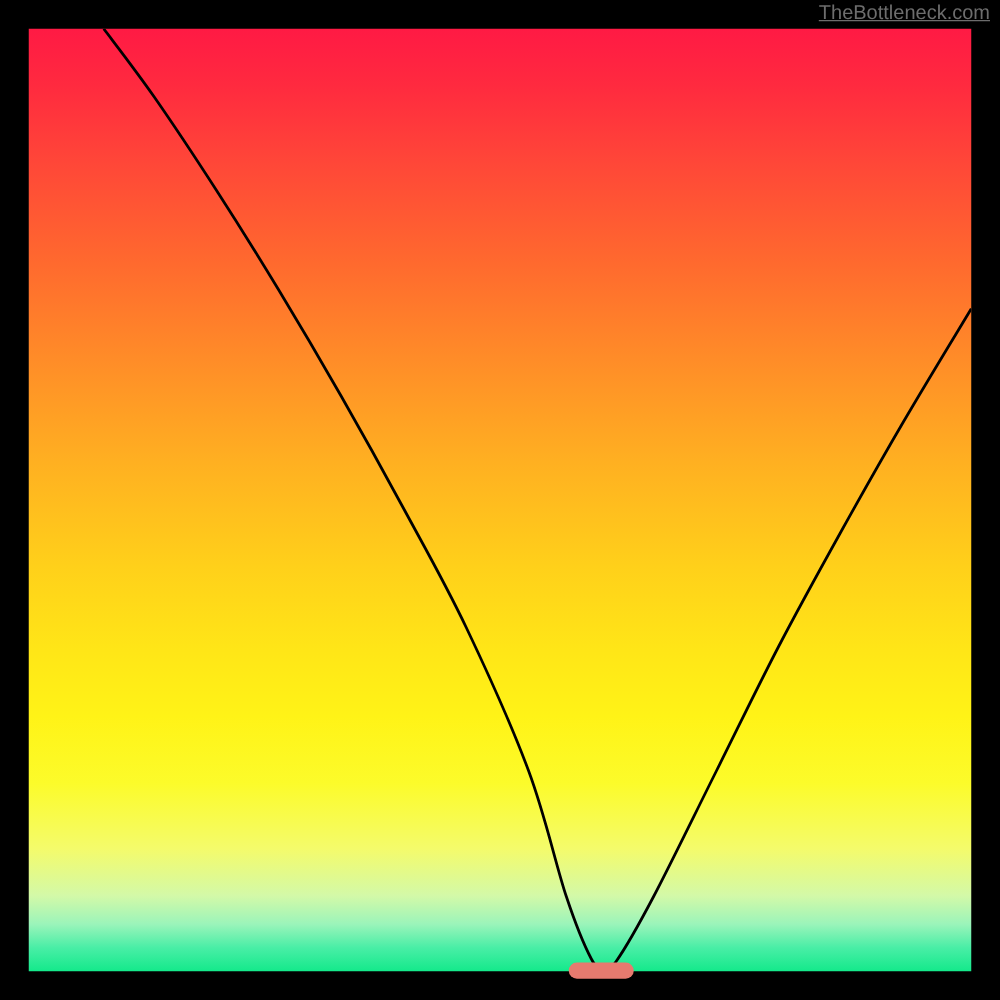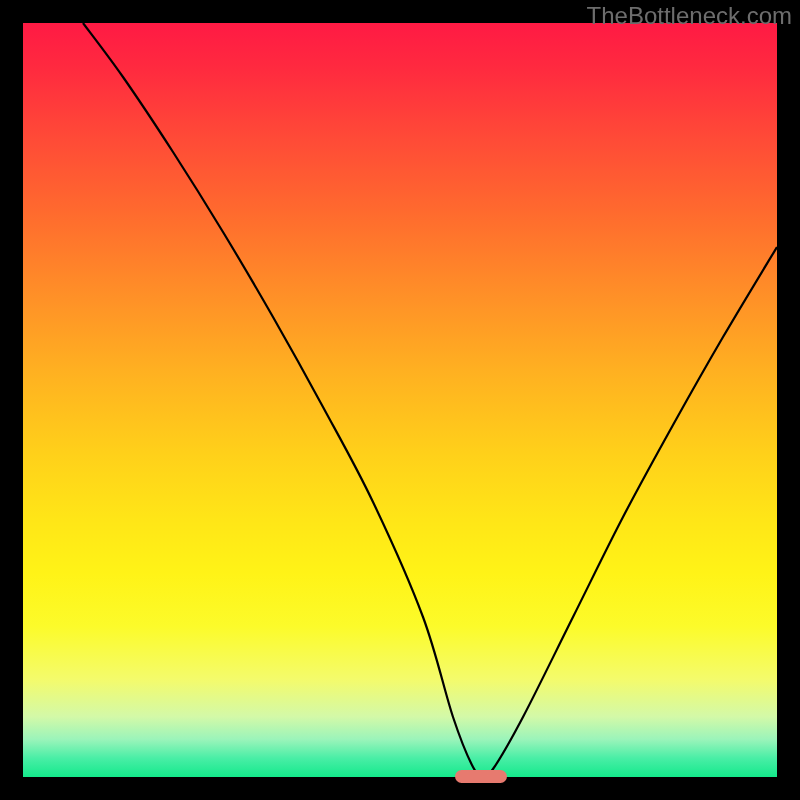--- a/index.html
+++ b/index.html
@@ -33,24 +33,25 @@
       #9bf4ba 95%,
       #49eea6 97.5%,
       #14e98b 100%
     );
   }
   .watermark {
     position: absolute;
     top: 2px;
     right: 8px;
     color: #6d6d6d;
-    font-size: 24px;
+    font-size: 16px;
     font-weight: 400;
     letter-spacing: 0px;
     user-select: none;
+    text-decoration: underline;
   }
   svg.curve {
     position: absolute;
     left: 0;
     top: 0;
     width: 754px;
     height: 754px;
   }
   .marker {
     position: absolute;

